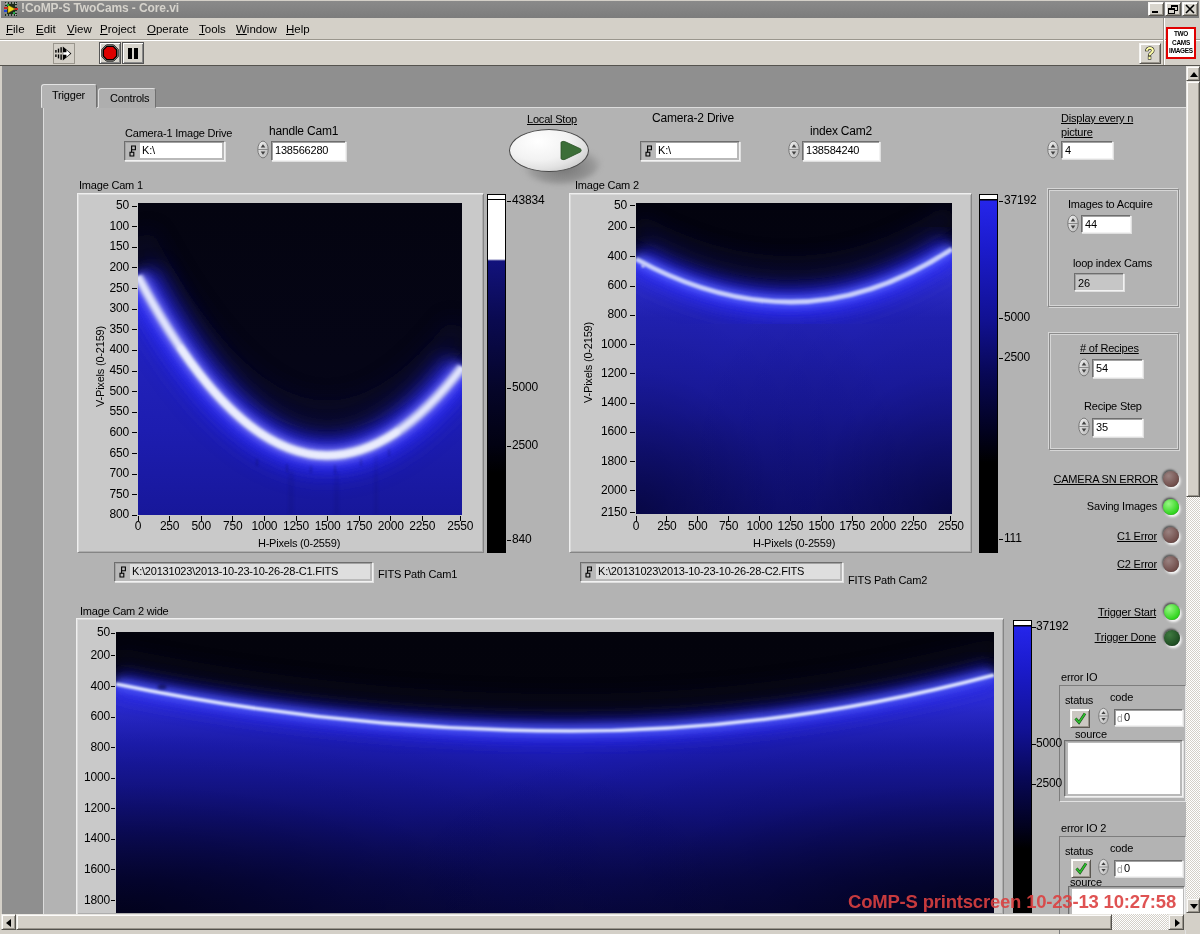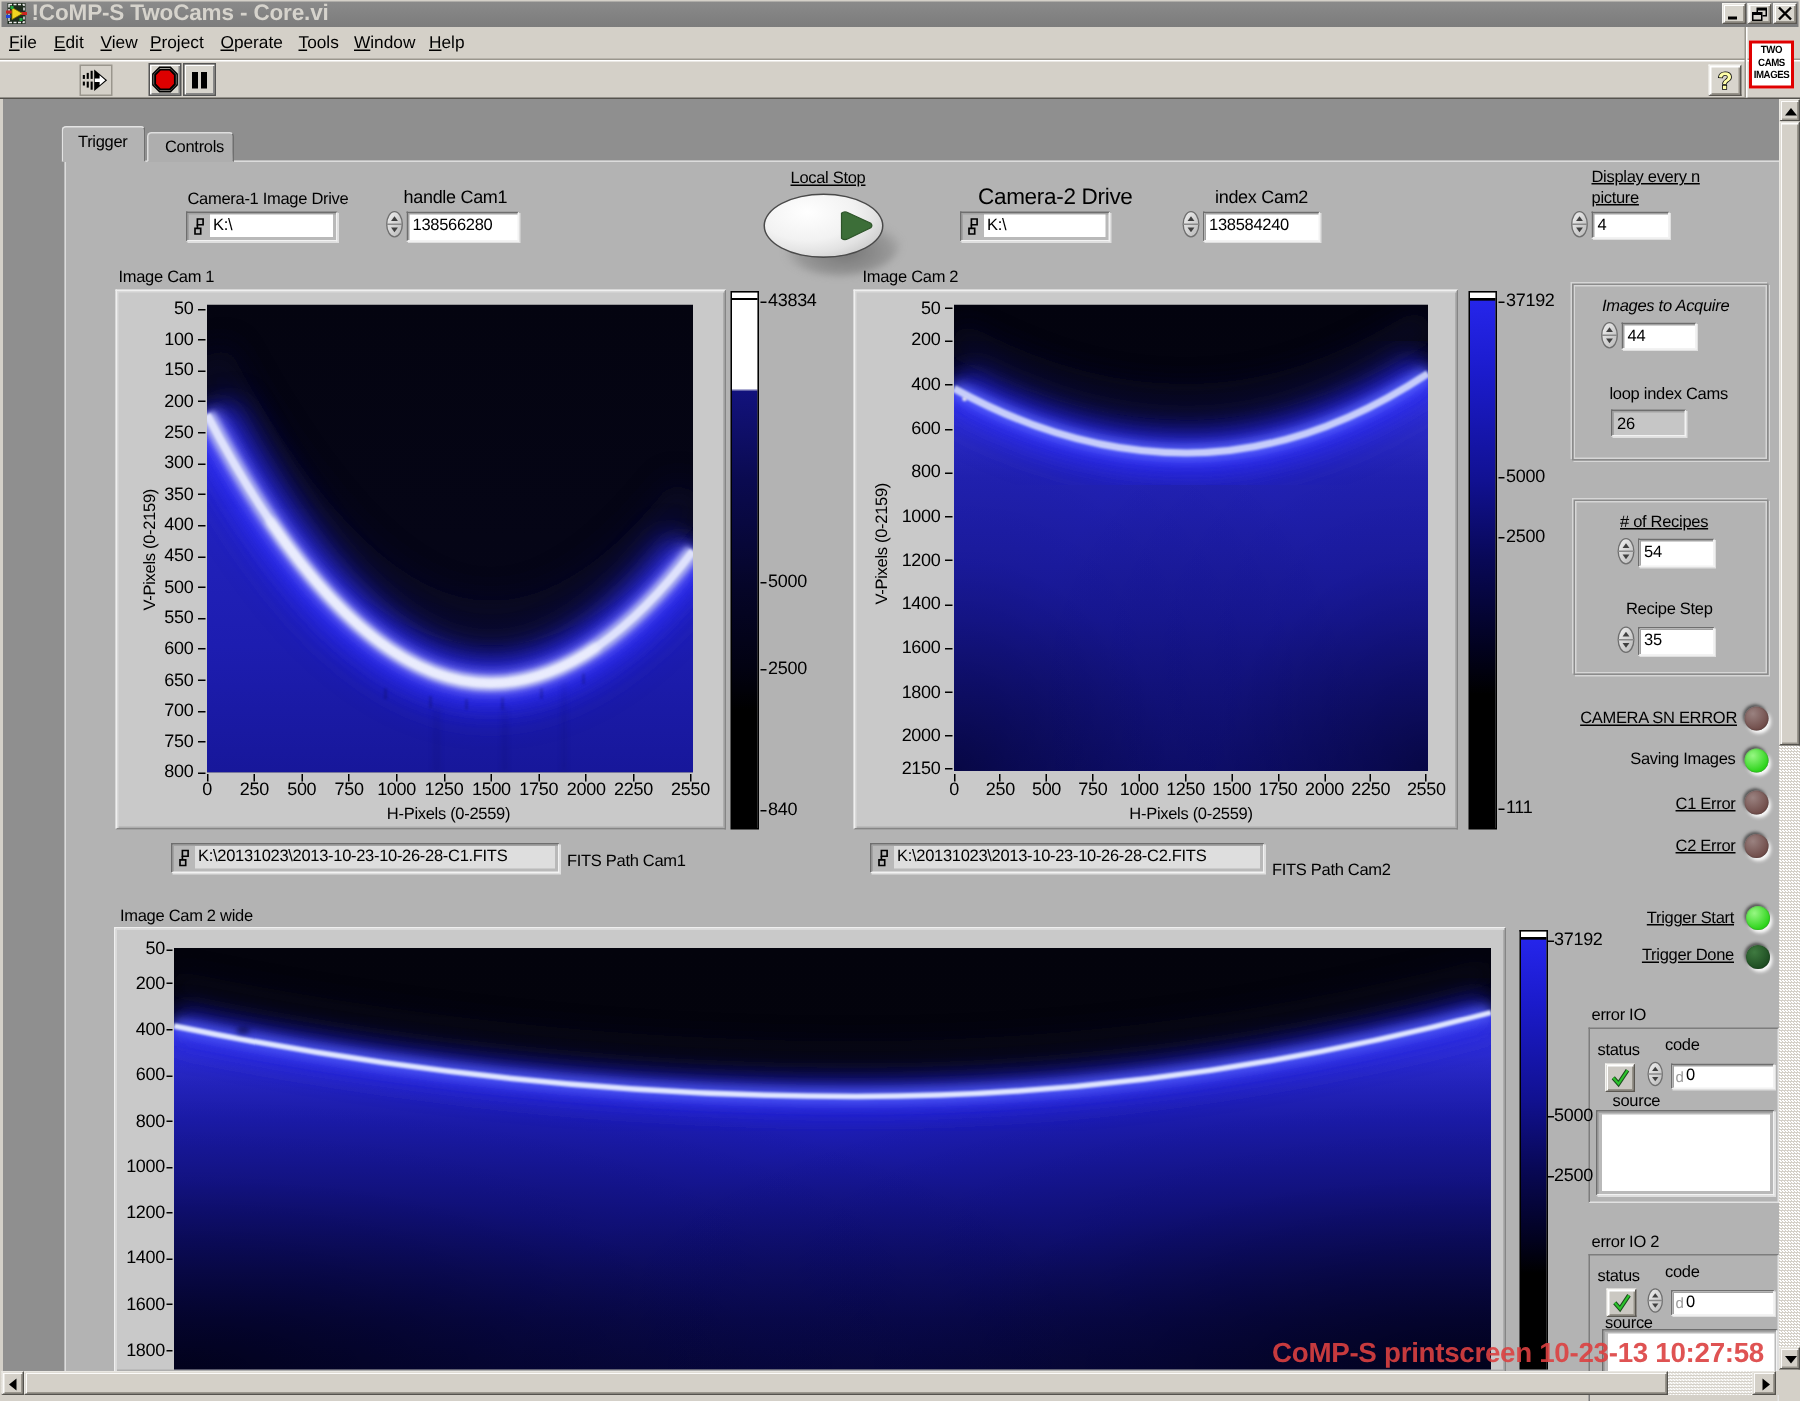--- a/index.html
+++ b/index.html
@@ -32,21 +32,21 @@
 <svg style="left:4px;top:2px" width="14" height="14" viewBox="0 0 14 14">
 <rect x="1" y="0" width="12" height="14" fill="#1d2b1d"></rect>
 <rect x="2" y="1" width="10" height="12" fill="none" stroke="#e8e8e8" stroke-width="1" stroke-dasharray="2 1"></rect>
 <rect x="0" y="5" width="4" height="2" fill="#cc2222"></rect>
     <rect x="10" y="6" width="4" height="2" fill="#cc2222"></rect>
 <rect x="0" y="8" width="3" height="2" fill="#2244dd"></rect>
 <path d="M4 3 L11 7 L4 11 Z" fill="#f2d520" stroke="#806c00" stroke-width="0.5"></path>
 <rect x="3" y="2" width="2" height="2" fill="#22aa44"></rect>
     <rect x="9" y="10" width="2" height="2" fill="#22aa44"></rect>
 </svg>
-<div class="lbl" style="left:21px;top:2px;font-size:15px;font-weight:bold;color:#d6d3cc;letter-spacing:-0.1px">!CoMP-S TwoCams - Core.vi</div>
+<div class="lbl" style="left:21px;top:2px;font-size:12px;font-weight:bold;color:#d6d3cc;letter-spacing:-0.1px">!CoMP-S TwoCams - Core.vi</div>
 <div class="btn3" style="left:1148px;top:2px;width:16px;height:14px">
     <div class="a" style="left:3px;top:8px;width:6px;height:2px;background:#000"></div>
   </div>
 <div class="btn3" style="left:1165px;top:2px;width:16px;height:14px">
     <div class="a" style="left:5px;top:2px;width:7px;height:6px;border:1px solid #000;border-top-width:2px"></div>
     <div class="a" style="left:2px;top:5px;width:7px;height:6px;border:1px solid #000;border-top-width:2px;background:#d8d5cd"></div>
   </div>
 <div class="btn3" style="left:1182px;top:2px;width:16px;height:14px">
     <svg width="14" height="12" viewBox="0 0 14 12" style="left:0;top:0">
       <path d="M3 2 L11 10 M11 2 L3 10" stroke="#000" stroke-width="1.6"></path>
@@ -122,21 +122,21 @@
 <path d="M6 14.8 L8.3 11.6 H3.7 Z" fill="#404040"></path>
   </svg>
 <div class="box" style="left:271px;top:141px;width:75px;height:20px"></div>
 <div class="lbl" style="left:275px;top:144px;">138566280</div>
 <div class="lbl u" style="left:527px;top:113px;">Local Stop</div>
 <div class="a" style="left:517px;top:137px;width:84px;height:47px;border-radius:50%;background:radial-gradient(ellipse 62% 58% at 55% 65%,rgba(75,75,75,.6),rgba(110,110,110,.4) 58%,rgba(143,143,143,0) 78%);filter:blur(2.5px)"></div>
 <div class="a" style="left:509px;top:129px;width:80px;height:43px;border-radius:50%;background:radial-gradient(ellipse at 36% 28%,#ffffff 0%,#f2f2f2 45%,#e2e2e2 65%,#c8c8c8 85%,#a9a9a9 100%);border:1px solid #4a4a4a"></div>
 <svg style="left:558px;top:139px" width="26" height="23" viewBox="0 0 26 23">
     <path d="M3 3.2 Q4.8 1.6 7.4 2.8 L22.5 9.8 Q24 11.4 22.5 12.9 L7.4 20.2 Q4.8 21.4 3 19.8 Z" fill="#3c6e38" stroke="#2d5429" stroke-width="0.8"></path>
   </svg>
-<div class="lbl" style="left:652px;top:125px;font-size:15px">Camera-2 Drive</div>
+<div class="lbl" style="left:652px;top:112px;font-size:12px">Camera-2 Drive</div>
 <div class="box" style="left:640px;top:141px;width:100px;height:20px;background:#b9b9b9"></div>
 <div class="a" style="left:656px;top:143px;width:81px;height:15px;background:#fff"></div>
 <svg style="left:644px;top:144px" width="10" height="14" viewBox="0 0 10 14">
 <path d="M3.6 2 h3.8 v3.8 H3.6 Z" fill="none" stroke="#000" stroke-width="1.1"></path>
 <path d="M2 8.2 h3.8 v3.8 H2 Z" fill="none" stroke="#000" stroke-width="1.1"></path>
 <path d="M3.6 5.8 v2.4" stroke="#000" stroke-width="1.1"></path>
   </svg>
 <div class="lbl" style="left:658px;top:144px;">K:\</div>
 <div class="lbl" style="left:810px;top:125px;font-size:12px">index Cam2</div>
 <svg style="left:788px;top:140px" width="12" height="19" viewBox="0 0 12 19">
@@ -151,21 +151,21 @@
 <div class="lbl u" style="left:1061px;top:126px;">picture</div>
 <svg style="left:1047px;top:140px" width="12" height="19" viewBox="0 0 12 19">
 <ellipse cx="6" cy="9.5" rx="5.2" ry="8.4" fill="url(#spg)" stroke="#6f6f6f" stroke-width="0.9"></ellipse>
 <line x1="0.7" y1="9.5" x2="11.3" y2="9.5" stroke="#8a8a8a" stroke-width="1"></line>
 <path d="M6 4.2 L8.3 7.4 H3.7 Z" fill="#404040"></path>
 <path d="M6 14.8 L8.3 11.6 H3.7 Z" fill="#404040"></path>
   </svg>
 <div class="box" style="left:1061px;top:141px;width:52px;height:18px"></div>
 <div class="lbl" style="left:1065px;top:144px;">4</div>
 <div class="grp" style="left:1048px;top:189px;width:131px;height:118px"></div>
-<div class="lbl" style="left:1068px;top:198px;font-style:italic;">Images to Acquire</div>
+<div class="lbl" style="left:1068px;top:198px;">Images to Acquire</div>
 <svg style="left:1067px;top:214px" width="12" height="19" viewBox="0 0 12 19">
 <ellipse cx="6" cy="9.5" rx="5.2" ry="8.4" fill="url(#spg)" stroke="#6f6f6f" stroke-width="0.9"></ellipse>
 <line x1="0.7" y1="9.5" x2="11.3" y2="9.5" stroke="#8a8a8a" stroke-width="1"></line>
 <path d="M6 4.2 L8.3 7.4 H3.7 Z" fill="#404040"></path>
 <path d="M6 14.8 L8.3 11.6 H3.7 Z" fill="#404040"></path>
   </svg>
 <div class="box" style="left:1081px;top:215px;width:50px;height:18px"></div>
 <div class="lbl" style="left:1085px;top:218px;">44</div>
 <div class="lbl" style="left:1073px;top:257px;">loop index Cams</div>
 <div class="ind" style="left:1074px;top:273px;width:50px;height:18px"></div>

